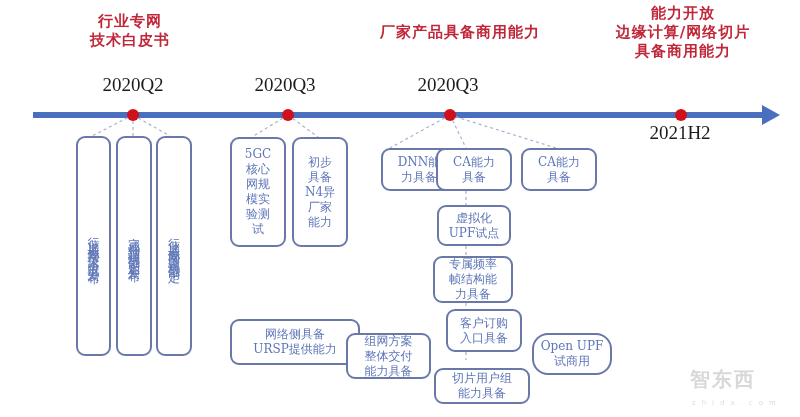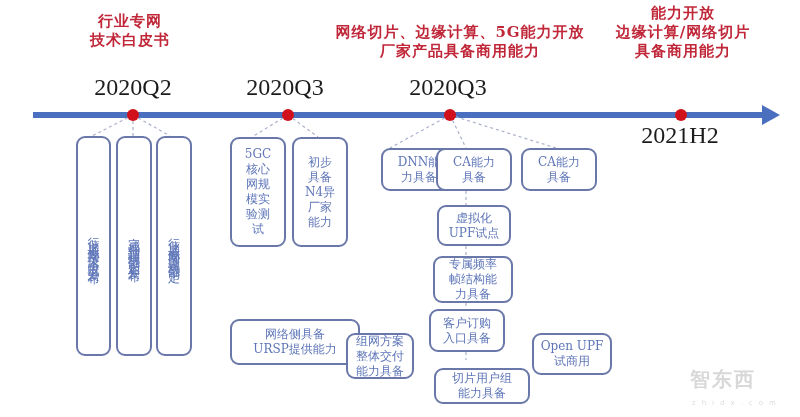--- a/index.html
+++ b/index.html
@@ -1,21 +1,21 @@
 <!DOCTYPE html>
 <html><head>
   <meta charset="utf-8">
   <style>
     html, body { margin: 0; padding: 0; background: #ffffff; }
     body { width: 800px; height: 417px; position: relative; overflow: hidden;
            font-family: "DejaVu Serif", "Liberation Serif", serif; }
     .abs { position: absolute; }
     .milestone-label { color: #c0283a; font-weight: bold; font-size: 15px; line-height: 19px;
                        text-align: center; white-space: nowrap; letter-spacing: 1px; }
-    .date-label { color: #1c1c1c; font-size: 24px; text-align: center; white-space: nowrap;
+    .date-label { color: #1c1c1c; font-size: 19px; text-align: center; white-space: nowrap;
                   font-family: "Liberation Serif", "DejaVu Serif", serif; }
     .timeline { left: 33px; top: 112px; width: 735px; height: 6px; background: #4a6fbf; }
     .arrowhead { left: 762px; top: 105px; width: 0; height: 0;
                  border-top: 10px solid transparent; border-bottom: 10px solid transparent;
                  border-left: 18px solid #4a6fbf; }
     .dot { width: 12px; height: 12px; border-radius: 50%; background: #d0101a; }
     .box { border: 2px solid #6978a8; border-radius: 9px; background: #ffffff;
            color: #5e76b8; font-size: 12px; line-height: 15px; text-align: center;
            display: flex; align-items: center; justify-content: center; box-sizing: border-box;
            font-family: "DejaVu Serif", "Liberation Serif", serif; }
@@ -29,21 +29,20 @@
                      font-family: "DejaVu Sans", sans-serif; }
   </style>
 </head>
 <body>
 
 <div class="abs milestone-label" style="left:60px; top:12px; width:140px;">
   <div>行业专网</div>
   <div>技术白皮书</div>
 </div>
 <div class="abs milestone-label" style="left:300px; top:23px; width:320px;">
-  <div>网络切片、边缘计算、5G能力开放</div>
   <div>厂家产品具备商用能力</div>
 </div>
 <div class="abs milestone-label" style="left:598px; top:4px; width:170px;">
   <div>能力开放</div>
   <div>边缘计算/网络切片</div>
   <div>具备商用能力</div>
 </div>
 
 <div class="abs date-label" style="left:83px; top:74px; width:100px;">2020Q2</div>
 <div class="abs date-label" style="left:235px; top:74px; width:100px;">2020Q3</div>
@@ -119,32 +118,32 @@
 </div>
 <div class="abs box" style="left:437px; top:205px; width:74px; height:41px;">
   <span>虚拟化
 UPF试点</span>
 </div>
 <div class="abs box" style="left:433px; top:256px; width:80px; height:47px;">
   <span>专属频率
 帧结构能
 力具备</span>
 </div>
-<div class="abs box" style="left:429px; top:309px; width:76px; height:43px;">
+<div class="abs box" style="left:446px; top:309px; width:76px; height:43px;">
   <span>客户订购
 入口具备</span>
 </div>
-<div class="abs box" style="left:346px; top:333px; width:68px; height:46px;">
+<div class="abs box" style="left:346px; top:333px; width:85px; height:46px;">
   <span>组网方案
 整体交付
 能力具备</span>
 </div>
 <div class="abs box" style="left:434px; top:368px; width:96px; height:36px;">
   <span>切片用户组
 能力具备</span>
 </div>
-<div class="abs box" style="left:532px; top:333px; width:80px; height:42px;">
+<div class="abs box" style="left:532px; top:333px; width:80px; height:42px;border-radius:16px;">
   <span>Open UPF
 试商用</span>
 </div>
 
 <div class="abs watermark" style="left:690px; top:366px;">智东西</div>
 <div class="abs watermark-sub" style="left:692px; top:399px;">zhidx.com</div>
 
 </body></html>

